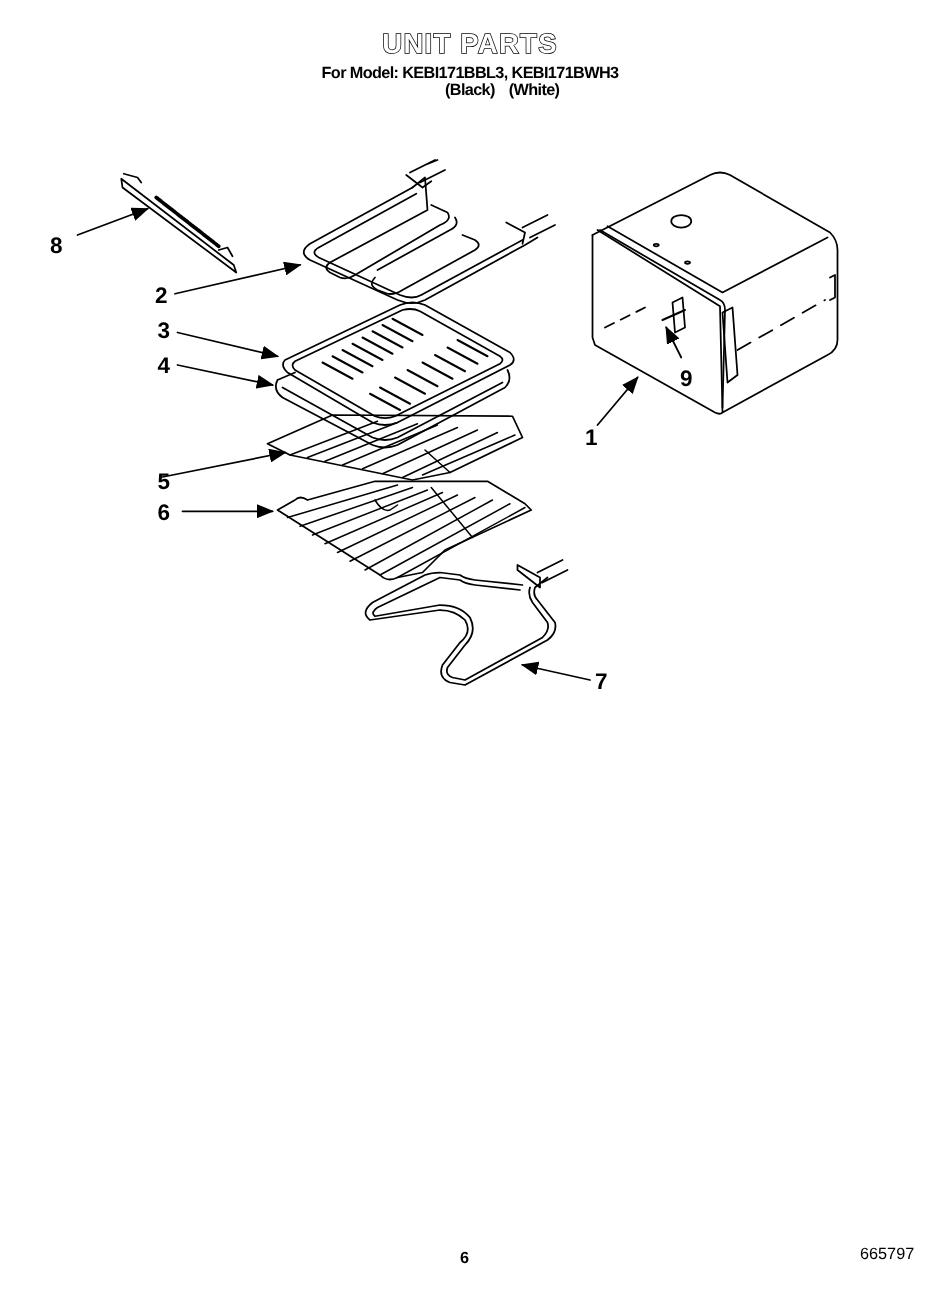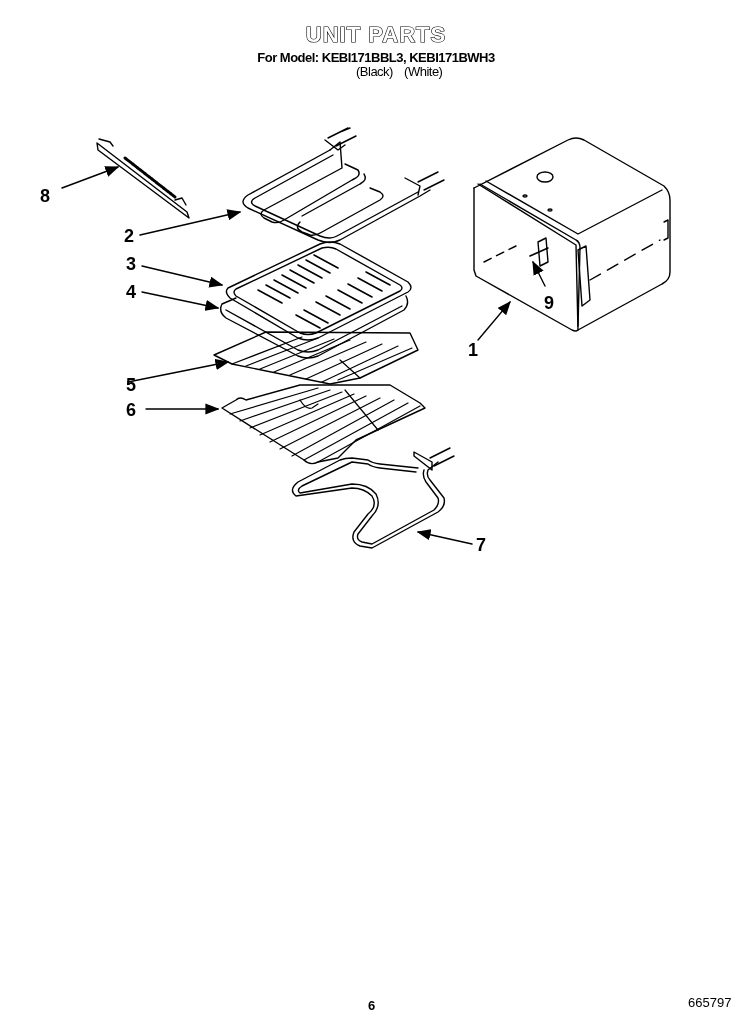--- a/index.html
+++ b/index.html
@@ -1,20 +1,20 @@
 <!DOCTYPE html>
 <html><head>
 <meta charset="utf-8">
 <style>
   html, body { margin:0; padding:0; background:#ffffff; }
   body { width:752px; height:1032px; position:relative; overflow:hidden; font-family:"Liberation Sans", sans-serif; color:#000; }
   .title { position:absolute; left:0; width:752px; top:22px; text-align:center; font-size:22px; font-weight:bold; color:#fff; letter-spacing:1px;
     -webkit-text-stroke:1.2px #000; paint-order:stroke fill; }
   .subtitle { position:absolute; left:0; width:752px; top:50px; text-align:center; font-size:13px; font-weight:bold; letter-spacing:-0.5px; padding-left:0; }
-  .subtitle2 { position:absolute; left:356px; top:64px; font-size:13px; font-weight:normal; letter-spacing:-0.5px; word-spacing:8px; }
+  .subtitle2 { position:absolute; left:356px; top:64px; font-size:13px; font-weight:bold; letter-spacing:-0.5px; word-spacing:8px; }
   .callout { position:absolute; font-size:18px; font-weight:bold; }
   .footer-page { position:absolute; left:368px; top:998px; font-size:13px; font-weight:bold; }
   .footer-doc { position:absolute; left:688px; top:995px; font-size:13px; font-weight:normal; }
   svg.art { position:absolute; left:0; top:0; }
 </style>
 </head>
 <body>
 
 <div class="title">UNIT PARTS</div>
 <div class="subtitle">For Model: KEBI171BBL3, KEBI171BWH3</div>

